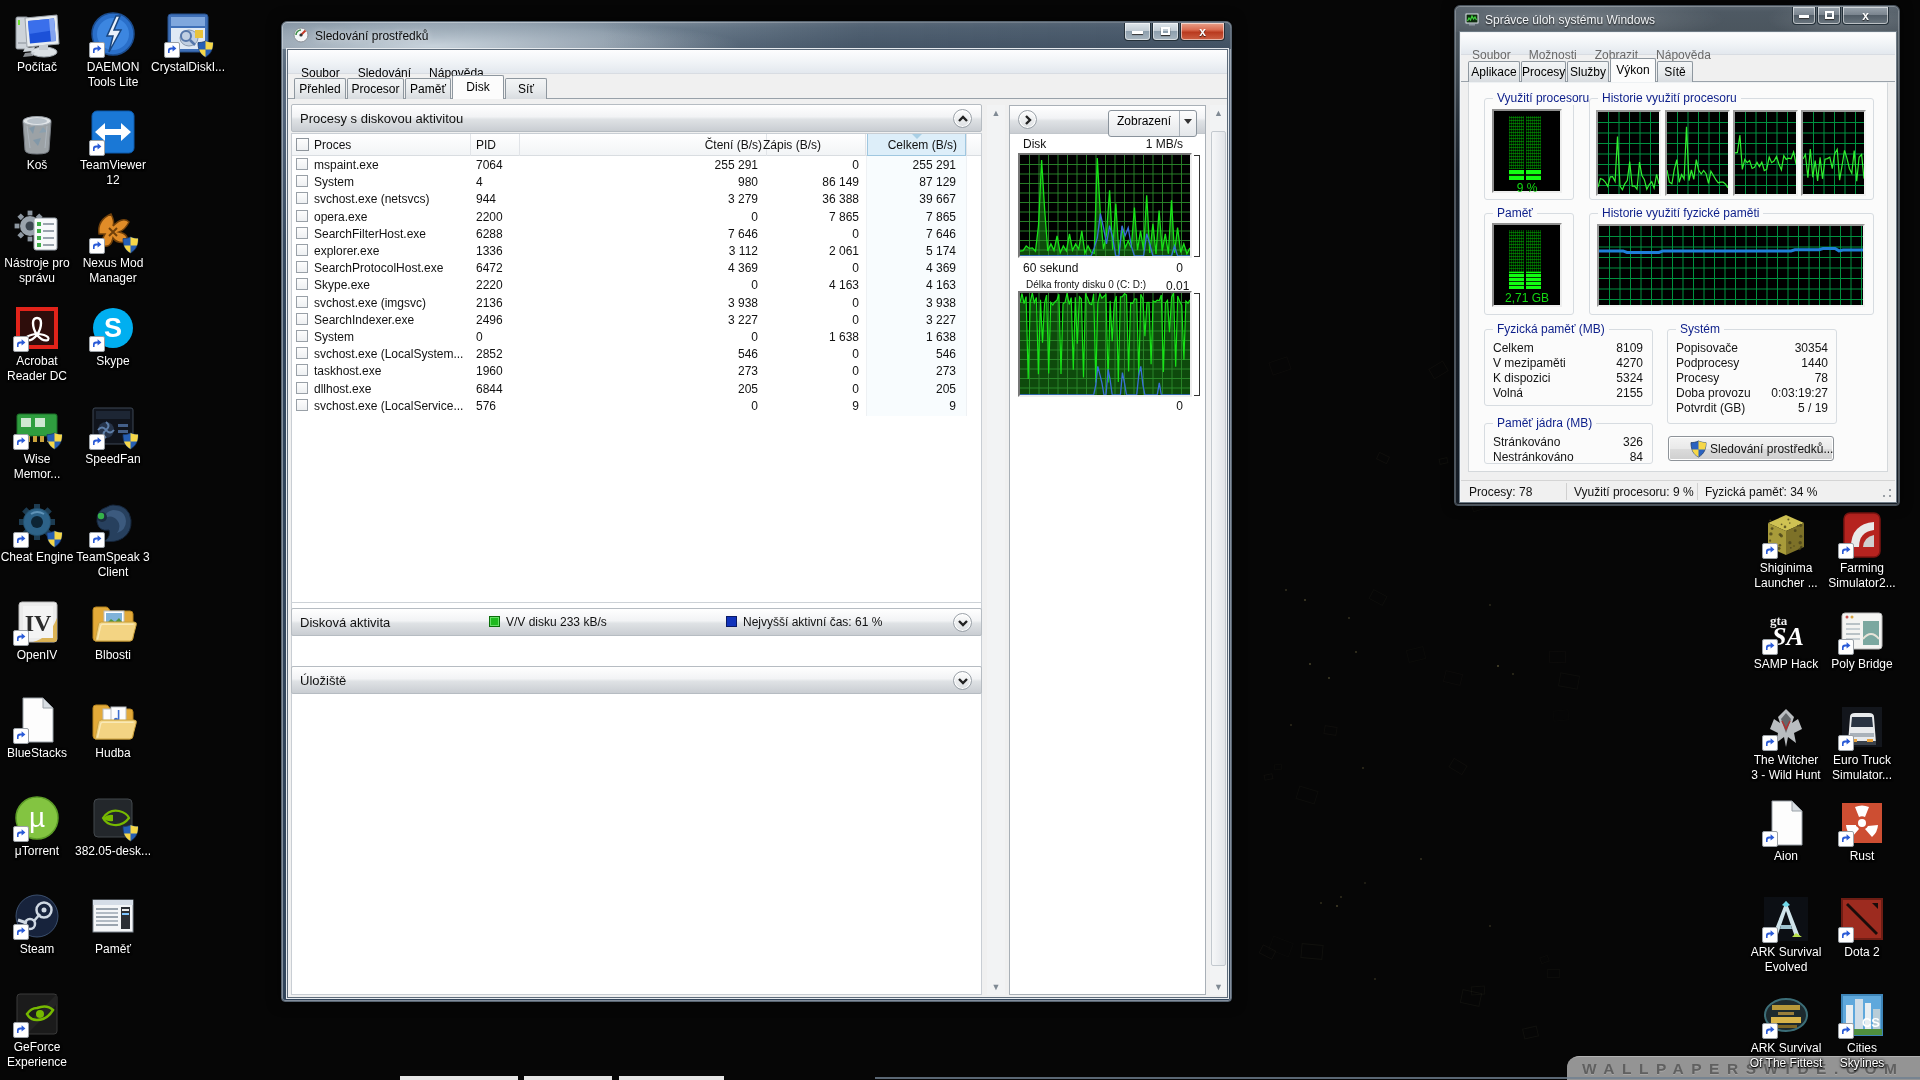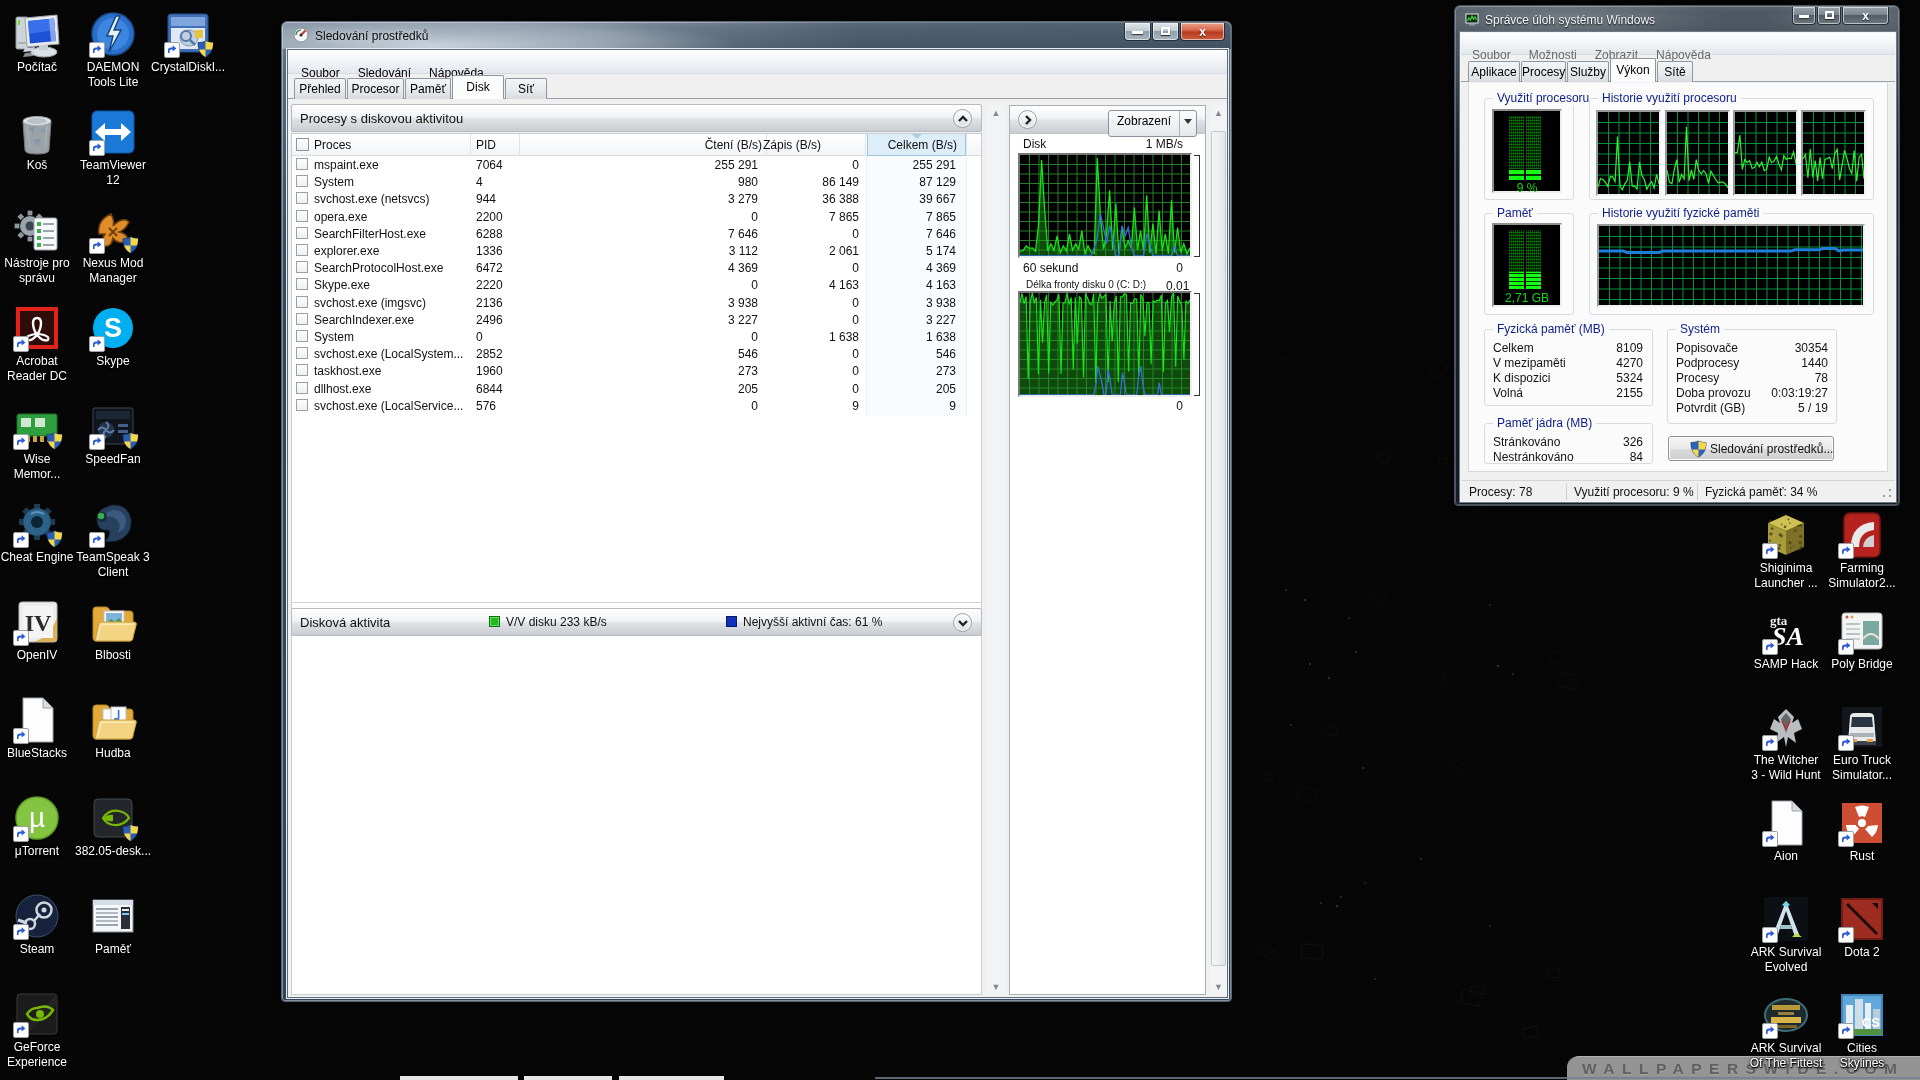--- a/index.html
+++ b/index.html
@@ -758,20 +758,28 @@
         <span class="abs" style="left:197px;top:7px;width:11px;height:11px;background:#1fba1f;border:1px solid #0a6e0a;box-shadow:inset 0 0 0 1px #66e066"></span>
         <span class="abs" style="left:214px;top:6px;font-size:12px">V/V disku 233 kB/s</span>
         <span class="abs" style="left:434px;top:7px;width:11px;height:11px;background:#1133bb;border:1px solid #0a1a66"></span>
         <span class="abs" style="left:451px;top:6px;font-size:12px">Nejvyšší aktivní čas: 61 %</span>
         <div class="chev" style="right:9px;top:4px">
           <svg width="12" height="12" viewBox="0 0 12 12" style="">
             <path d="M2 4 L6 8 L10 4" stroke="#222" stroke-width="2.4" fill="none"></path>
           </svg>
         </div>
       </div>
+      <div class="secbar" style="left:3px;top:616px;width:691px">
+        <span class="t">Úložiště</span>
+        <div class="chev" style="right:9px;top:4px">
+          <svg width="12" height="12" viewBox="0 0 12 12" style="">
+            <path d="M2 4 L6 8 L10 4" stroke="#222" stroke-width="2.4" fill="none"></path>
+          </svg>
+        </div>
+      </div>
       <div class="sb" style="left:699px;top:55px;width:18px;height:890px">
         <div class="sbarrow" style="top:3px">▲</div>
         <div class="sbarrow" style="bottom:3px">▼</div>
       </div>
       <div class="abs" style="left:721px;top:55px;width:197px;height:890px;background:#fff;border:1px solid #a9b0b7">
         <div class="abs" style="left:0;right:0;top:0;height:28px;background:linear-gradient(#ffffff 0%,#f2f3f5 45%,#dfe2e5 55%,#c9cdd2 100%);border-bottom:1px solid #c2c7cc"></div>
         <div class="chev" style="left:8px;top:4px">
           <svg width="12" height="12" viewBox="0 0 12 12" style="">
             <path d="M4 2 L8 6 L4 10" stroke="#222" stroke-width="2.4" fill="none"></path>
           </svg>

